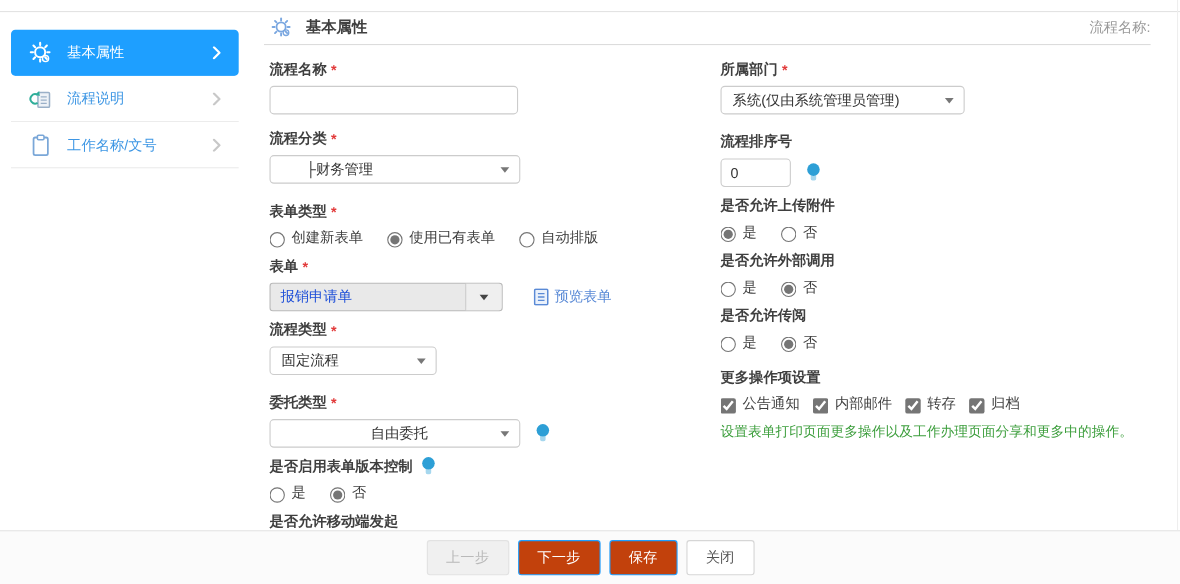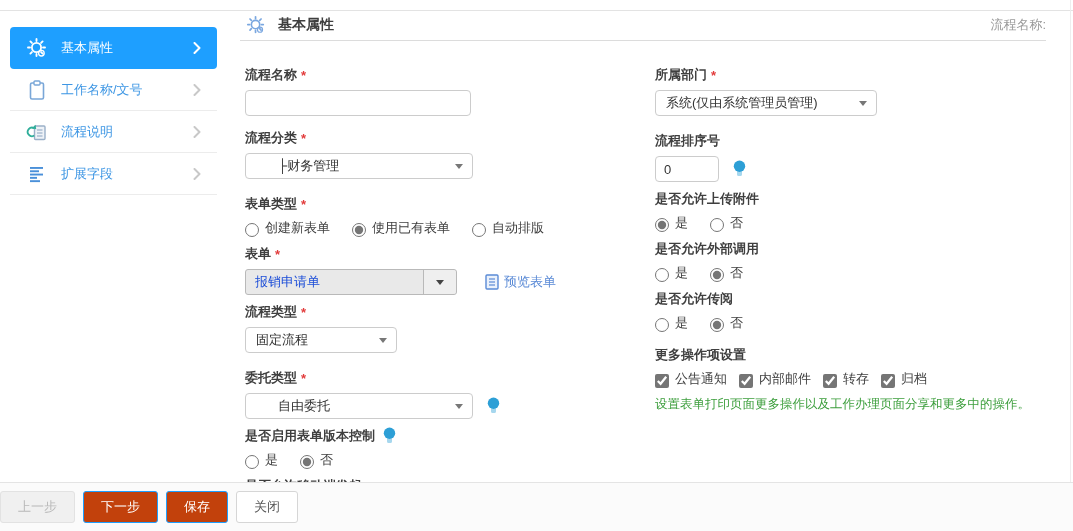--- a/index.html
+++ b/index.html
@@ -29,21 +29,21 @@
   .content { position:absolute; left:240px; top:10px; width:806px; }
   .content-header { height:31px; display:flex; align-items:center; border-bottom:1px solid #dcdcdc; }
   .h-icon { width:20px; height:20px; color:#7aa7e0; margin:0 12px 0 6px; display:flex; }
   .h-title { font-weight:bold; font-size:14px; color:#3f3f3f; flex:1; }
   .h-right { color:#9a9a9a; font-size:13px; }
 
   .form-area { position:relative; }
   .col-left  { position:absolute; left:5px;  top:13px; width:340px; }
   .col-right { position:absolute; left:415px; top:13px; width:390px; }
 
-  .f-label { display:flex; align-items:center; font-weight:bold; color:#3f3f3f; margin:12px 0 6px; }
+  .f-label { display:flex; align-items:center; font-weight:bold; color:#3f3f3f; margin:0 0 6px; }
   .f-label.gap { margin-top:8px; }
   .req { color:#e23b3b; margin-left:4px; font-weight:bold; }
 
   .text-input {
     width:226px; height:26px; border:1px solid #ccc; border-radius:4px;
     padding:0 8px; font:inherit; color:#333; background:#fff; margin-bottom:5px;
   }
   .num-input { width:64px; margin-bottom:0; }
 
   .sel {
@@ -72,21 +72,21 @@
 
   .link { display:inline-flex; align-items:center; gap:5px; color:#5a8ad6; cursor:pointer; text-decoration:none; margin-left:28px; }
   .combo-row { display:flex; align-items:center; margin-bottom:5px; }
 
   .note { color:#3c9e3c; font-size:12.5px; margin-top:8px; }
 
   
   .footer {
     position:absolute; left:0; top:482px; width:1073px; height:49px;
     background:#fbfbfb; border-top:1px solid #e4e4e4;
-    display:flex; align-items:center; gap:8px;
+    display:flex; align-items:center; justify-content:center; gap:8px;
   }
   .btn { font:inherit; font-size:13px; border-radius:3px; padding:6px 17px; cursor:pointer; }
   .btn.disabled { background:#f0f0f0; color:#b9b9b9; border:1px solid #e2e2e2; cursor:default; }
   .btn.primary  { background:#c2410c; color:#fff; border:1px solid #1e9fff; }
   .btn.default  { background:#fff; color:#555; border:1px solid #d6d6d6; }
 </style>
 </head>
 <body>
 
 <div class="top-line"></div>
@@ -113,70 +113,53 @@
     </span>
     <span class="s-label">基本属性</span>
     <span class="chev">
       <svg width="8" height="12" viewBox="0 0 8 12">
           <path d="M1.5 1 L6.5 6 L1.5 11" stroke="currentColor" stroke-width="2" fill="none" stroke-linecap="round" stroke-linejoin="round"></path>
         </svg>
     </span>
   </div>
 
   <div class="side-item">
-    <span class="s-icon icon-clip">
-      <svg width="22" height="22" viewBox="0 0 22 22" fill="none" stroke="currentColor">
-        <rect x="4.5" y="4" width="13" height="16" rx="1.5" stroke-width="1.6"></rect>
-        <rect x="8" y="2" width="6" height="4" rx="1" fill="#fff" stroke-width="1.4"></rect>
-      </svg>
-    </span>
-    <span class="s-label">工作名称/文号</span>
-    <span class="chev">
-      <svg width="8" height="12" viewBox="0 0 8 12">
-          <path d="M1.5 1 L6.5 6 L1.5 11" stroke="currentColor" stroke-width="2" fill="none" stroke-linecap="round" stroke-linejoin="round"></path>
-        </svg>
-    </span>
-  </div>
-
-  <div class="side-item">
     <span class="s-icon">
       <svg width="22" height="22" viewBox="0 0 22 22">
         <rect x="8.5" y="5" width="10.5" height="13.5" rx="1" fill="#eef2f7" stroke="#9ab0c8" stroke-width="1.4"></rect>
         <line x1="11" y1="9" x2="16.5" y2="9" stroke="#9ab0c8" stroke-width="1.2"></line>
         <line x1="11" y1="12" x2="16.5" y2="12" stroke="#9ab0c8" stroke-width="1.2"></line>
         <line x1="11" y1="15" x2="16.5" y2="15" stroke="#9ab0c8" stroke-width="1.2"></line>
         <path d="M8.2 7.2 A4.3 4.3 0 1 0 8.2 14.6" fill="none" stroke="#2fae9a" stroke-width="1.8"></path>
         <polygon points="9.6,3.8 10.2,8.2 5.8,7.2" fill="#2fae9a"></polygon>
       </svg>
     </span>
     <span class="s-label">流程说明</span>
     <span class="chev">
       <svg width="8" height="12" viewBox="0 0 8 12">
           <path d="M1.5 1 L6.5 6 L1.5 11" stroke="currentColor" stroke-width="2" fill="none" stroke-linecap="round" stroke-linejoin="round"></path>
         </svg>
     </span>
   </div>
 
   <div class="side-item">
-    <span class="s-icon icon-lines">
-      <svg width="22" height="22" viewBox="0 0 22 22" fill="currentColor">
-        <rect x="4" y="4" width="13" height="1.9"></rect>
-          <rect x="4" y="7.3" width="9" height="1.9"></rect>
-        <rect x="4" y="10.6" width="13" height="1.9"></rect>
-          <rect x="4" y="13.9" width="7" height="1.9"></rect>
-        <rect x="4" y="17.2" width="10" height="1.9"></rect>
+    <span class="s-icon icon-clip">
+      <svg width="22" height="22" viewBox="0 0 22 22" fill="none" stroke="currentColor">
+        <rect x="4.5" y="4" width="13" height="16" rx="1.5" stroke-width="1.6"></rect>
+        <rect x="8" y="2" width="6" height="4" rx="1" fill="#fff" stroke-width="1.4"></rect>
       </svg>
     </span>
-    <span class="s-label">扩展字段</span>
+    <span class="s-label">工作名称/文号</span>
     <span class="chev">
       <svg width="8" height="12" viewBox="0 0 8 12">
           <path d="M1.5 1 L6.5 6 L1.5 11" stroke="currentColor" stroke-width="2" fill="none" stroke-linecap="round" stroke-linejoin="round"></path>
         </svg>
     </span>
   </div>
+
 </div>
 
 <div class="content">
 
   <div class="content-header">
     <span class="h-icon">
       <svg width="20" height="20" viewBox="0 0 22 22" fill="none" stroke="currentColor">
         <circle cx="10.5" cy="10.5" r="4.6" stroke-width="1.8"></circle>
         <g stroke-width="1.9" stroke-linecap="round">
           <line x1="10.5" y1="2" x2="10.5" y2="4"></line>
@@ -260,21 +243,21 @@
       </div>
       <div class="sel w152">
         <span>固定流程</span>
       </div>
 
       <div class="f-label gap">
         <span>委托类型</span>
           <span class="req">*</span>
       </div>
       <div class="inline-row" style="margin-bottom:5px;">
-        <div class="sel w228" style="margin-bottom:0;">
+        <div class="sel w228" style="margin-bottom:0;text-align:center;">
           <span>自由委托</span>
         </div>
         <span class="bulb">
           <svg width="13" height="18" viewBox="0 0 13 18">
             <path d="M4 11.5 h5 v3 a1.6 1.6 0 0 1 -1.6 1.6 h-1.8 a1.6 1.6 0 0 1 -1.6 -1.6 z" fill="#a6d7ee"></path>
             <circle cx="6.5" cy="6.2" r="5.7" fill="#2d9fd6"></circle>
           </svg>
         </span>
       </div>
 

